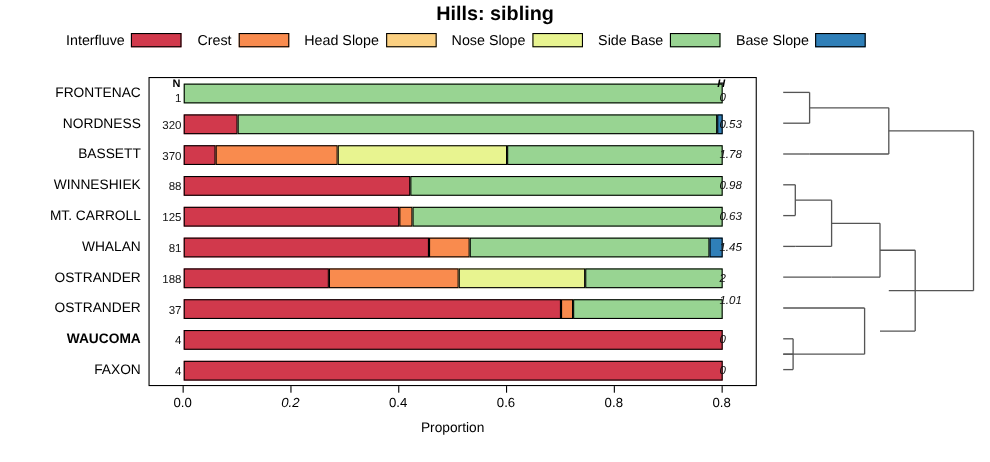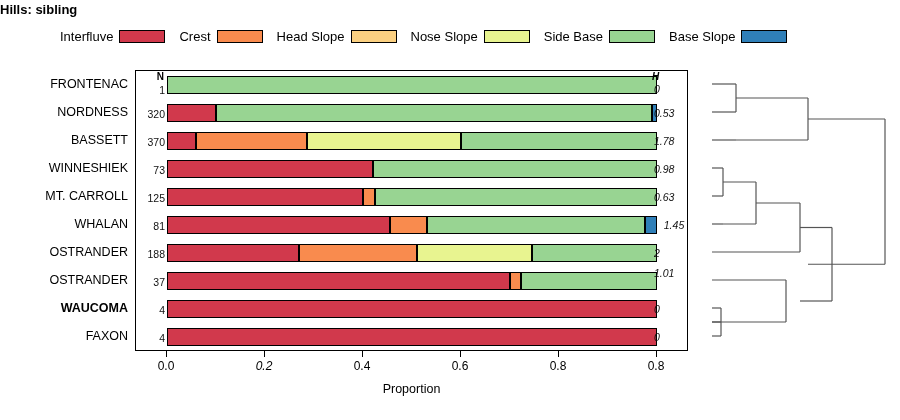--- a/index.html
+++ b/index.html
@@ -9,22 +9,22 @@
     font-family:"Liberation Sans", sans-serif;
     color:#000;
     overflow:hidden;
     position:relative;
   }
   .root{position:absolute;left:0;top:0;width:900px;height:420px;}
 
   
   #chart-title{
     position:absolute;left:0;top:2px;width:900px;
-    text-align:left;
-    font-size:13px;font-weight:bold;
+    text-align:center;
+    font-size:18px;font-weight:bold;
     letter-spacing:0px;
   }
 
   
   #legend{
     position:absolute;left:60px;top:26px;width:720px;height:20px;
     display:flex;flex-direction:row;align-items:center;
     justify-content:flex-start;
   }
   .legend-item{display:flex;flex-direction:row;align-items:center;margin-right:14px;}
@@ -142,21 +142,21 @@
       <div class="row" style="top: 56px;">
         <div class="nlabel" style="top: 9px;">370</div>
         <div class="bar">
           <div class="seg" style="left: 0px; width: 29.4px; background: rgb(209, 57, 76);"></div>
           <div class="seg" style="left: 29.4px; width: 110.25px; background: rgb(249, 139, 78);"></div>
           <div class="seg" style="left: 139.65px; width: 154.35px; background: rgb(232, 244, 144);"></div>
           <div class="seg" style="left: 294px; width: 196px; background: rgb(152, 212, 146);"></div>
         </div>
       </div>
       <div class="row" style="top: 84px;">
-        <div class="nlabel" style="top: 9px;">73</div>
+        <div class="nlabel" style="top: 9px;">88</div>
         <div class="bar">
           <div class="seg" style="left: 0px; width: 205.8px; background: rgb(209, 57, 76);"></div>
           <div class="seg" style="left: 205.8px; width: 284.2px; background: rgb(152, 212, 146);"></div>
         </div>
       </div>
       <div class="row" style="top: 112px;">
         <div class="nlabel" style="top: 9px;">125</div>
         <div class="bar">
           <div class="seg" style="left: 0px; width: 196px; background: rgb(209, 57, 76);"></div>
           <div class="seg" style="left: 196px; width: 12.25px; background: rgb(249, 139, 78);"></div>
@@ -260,21 +260,21 @@
     <div class="hlabel" style="top: 83px;">0</div>
     <div class="ylabel" style="top: 105px;">NORDNESS</div>
     <div class="hlabel" style="top: 107px;">0.53</div>
     <div class="ylabel" style="top: 133px;">BASSETT</div>
     <div class="hlabel" style="top: 135px;">1.78</div>
     <div class="ylabel" style="top: 161px;">WINNESHIEK</div>
     <div class="hlabel" style="top: 163px;">0.98</div>
     <div class="ylabel" style="top: 189px;">MT. CARROLL</div>
     <div class="hlabel" style="top: 191px;">0.63</div>
     <div class="ylabel" style="top: 217px;">WHALAN</div>
-    <div class="hlabel" style="top: 219px; text-align: center;">1.45</div>
+    <div class="hlabel" style="top: 219px;">1.45</div>
     <div class="ylabel" style="top: 245px;">OSTRANDER</div>
     <div class="hlabel" style="top: 247px;">2</div>
     <div class="ylabel" style="top: 273px;">OSTRANDER</div>
     <div class="hlabel" style="top: 267px;">1.01</div>
     <div class="ylabel bold" style="top: 301px;">WAUCOMA</div>
     <div class="hlabel" style="top: 303px;">0</div>
     <div class="ylabel" style="top: 329px;">FAXON</div>
     <div class="hlabel" style="top: 331px;">0</div>
   </div>
 

